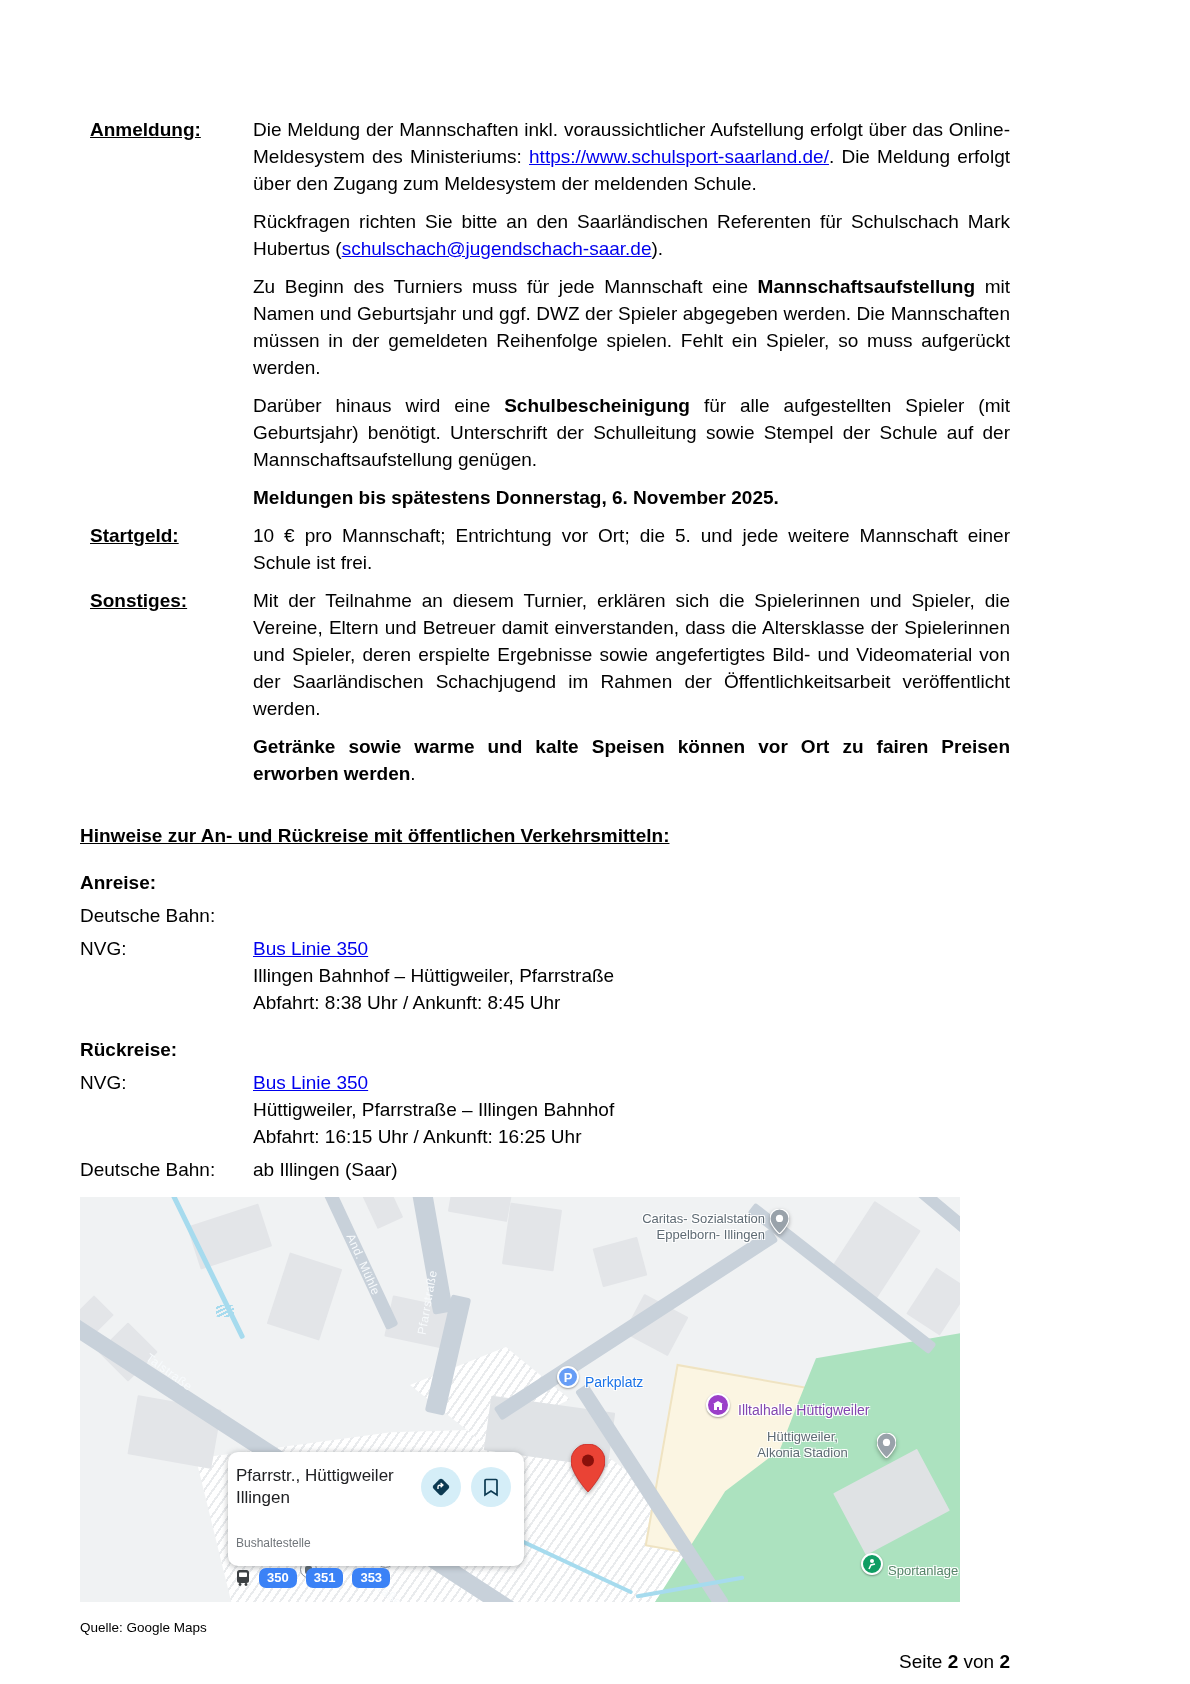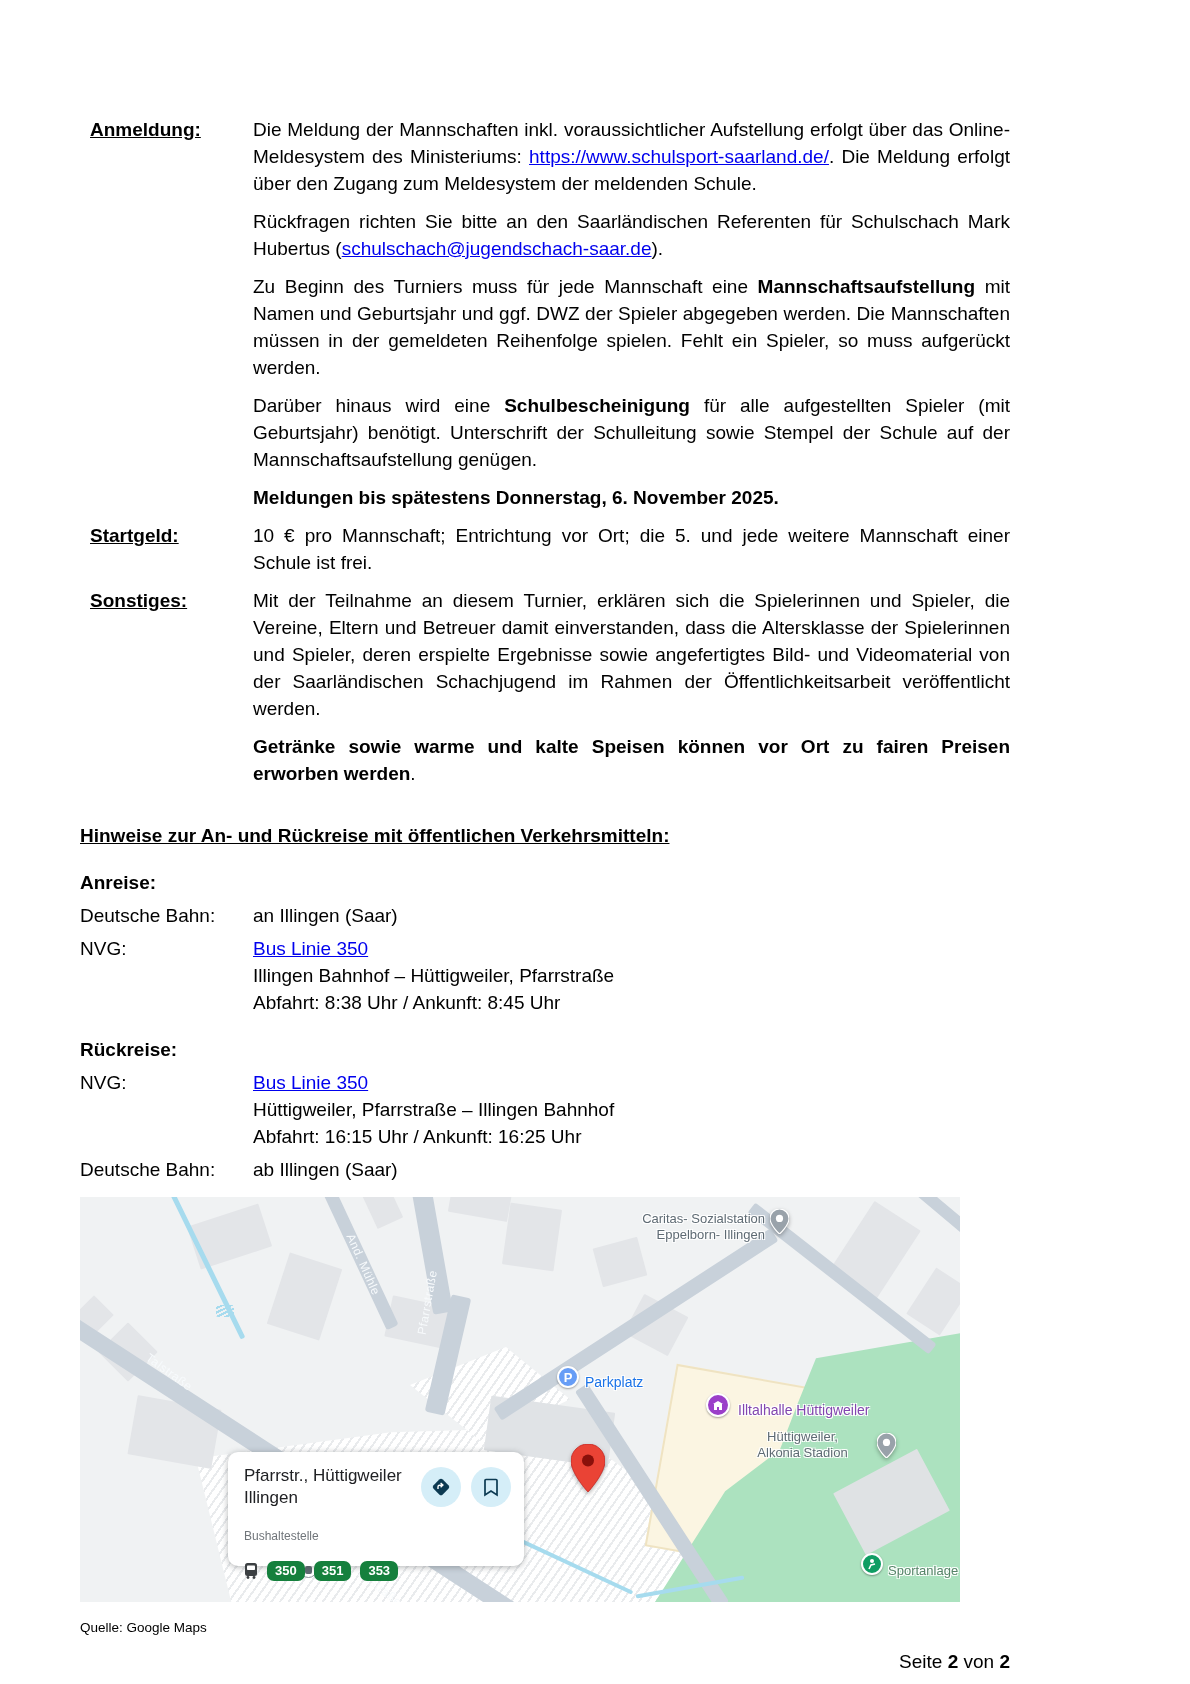--- a/index.html
+++ b/index.html
@@ -35,25 +35,25 @@
     border:2px solid #fff;box-shadow:0 1px 2px rgba(0,0,0,.35);z-index:10}
   .poi-name{position:absolute;font-size:14px;white-space:nowrap;z-index:10;
     text-shadow:-1px -1px 0 #fff,1px -1px 0 #fff,-1px 1px 0 #fff,1px 1px 0 #fff}
   .pinwrap{position:absolute;z-index:12;filter:drop-shadow(0 2px 2px rgba(0,0,0,.3))}
   .busstop{position:absolute;width:17px;height:17px;border-radius:50%;background:#fff;border:1.5px solid #8b949c;
     display:flex;align-items:center;justify-content:center;z-index:9}
   .busstop span{display:block;width:7px;height:8px;background:#5f6a72;border-radius:2px}
 
   
   .mapcard{position:absolute;left:148px;top:255px;width:296px;height:114px;background:#fff;border-radius:10px;
-    box-shadow:0 1px 6px rgba(60,64,67,.4);z-index:30;padding:13px 16px}
+    box-shadow:0 1px 6px rgba(60,64,67,.4);z-index:30;padding:13px 8px}
   .mapcard .title{font-size:17px;color:#202124;line-height:22px;width:175px}
-  .mapcard .sub{font-size:12px;color:#70757a;margin-top:14px}
+  .mapcard .sub{font-size:12px;color:#70757a;margin-top:21px}
   .badges{display:flex;align-items:center;gap:9px;margin-top:11px}
-  .badge{background:#15803d;color:#fff;font-weight:bold;font-size:13px;padding:1px 8px 2px 8px;border-radius:7px;line-height:17px}
+  .badge{background:#3b82f6;color:#fff;font-weight:bold;font-size:13px;padding:1px 8px 2px 8px;border-radius:7px;line-height:17px}
   .cardbtns{position:absolute;right:13px;top:15px;display:flex;gap:10px}
   .cbtn{width:40px;height:40px;border-radius:50%;background:#d5eef8;display:flex;align-items:center;justify-content:center;cursor:pointer}
 
   .source-caption{font-size:13.5px;line-height:16px;margin-top:18px}
   .page-footer{margin-top:12px;text-align:right;font-size:19px}
 </style>
 </head>
 <body>
 
 <div class="page">
@@ -83,21 +83,20 @@
         <p class="para">Mit der Teilnahme an diesem Turnier, erklären sich die Spielerinnen und Spieler, die Vereine, Eltern und Betreuer damit einverstanden, dass die Altersklasse der Spielerinnen und Spieler, deren erspielte Ergebnisse sowie angefertigtes Bild- und Videomaterial von der Saarländischen Schachjugend im Rahmen der Öffentlichkeitsarbeit veröffentlicht werden.</p>
         <p class="para"><span class="b">Getränke sowie warme und kalte Speisen können vor Ort zu fairen Preisen erworben werden</span><span>.</span></p>
       </div>
     </div>
 
     <div class="main-heading">Hinweise zur An- und Rückreise mit öffentlichen Verkehrsmitteln:</div>
 
     <div class="sub-heading">Anreise:</div>
     <div class="t-row">
       <div>Deutsche Bahn:</div>
-      <div>an Illingen (Saar)</div>
     </div>
     <div class="t-row">
       <div>NVG:</div>
       <div>
         <div><a class="doclink">Bus Linie 350</a></div>
         <div>Illingen Bahnhof – Hüttigweiler, Pfarrstraße</div>
         <div>Abfahrt: 8:38 Uhr / Ankunft: 8:45 Uhr</div>
       </div>
     </div>
 

